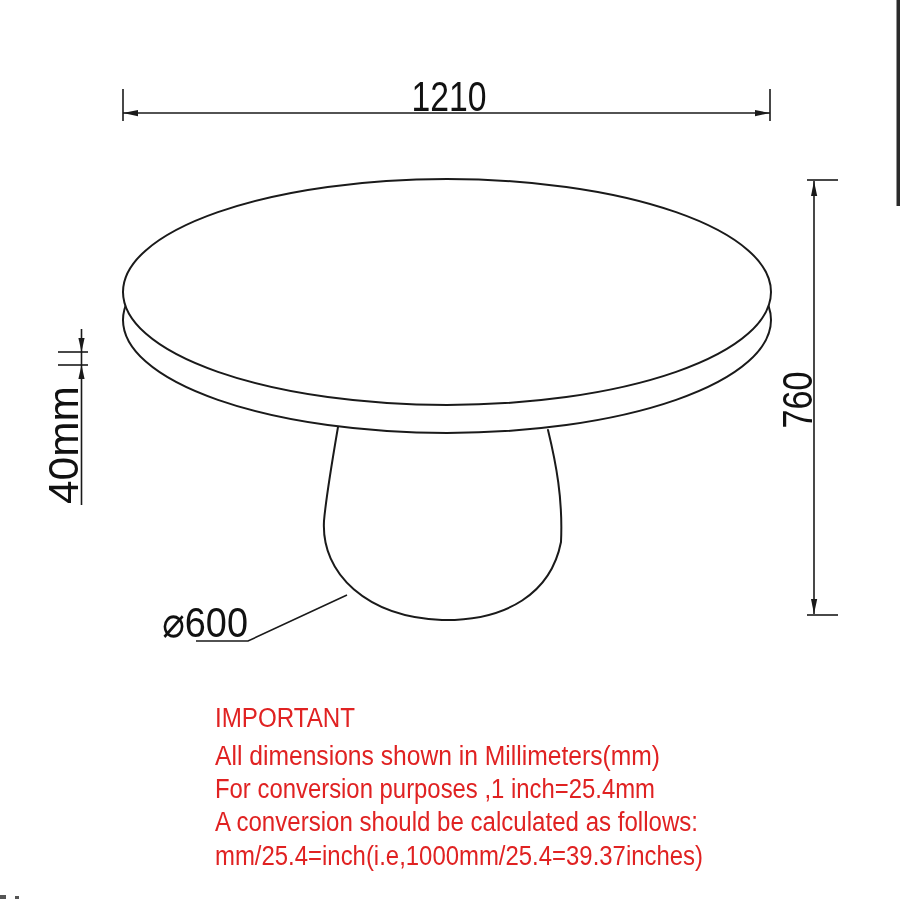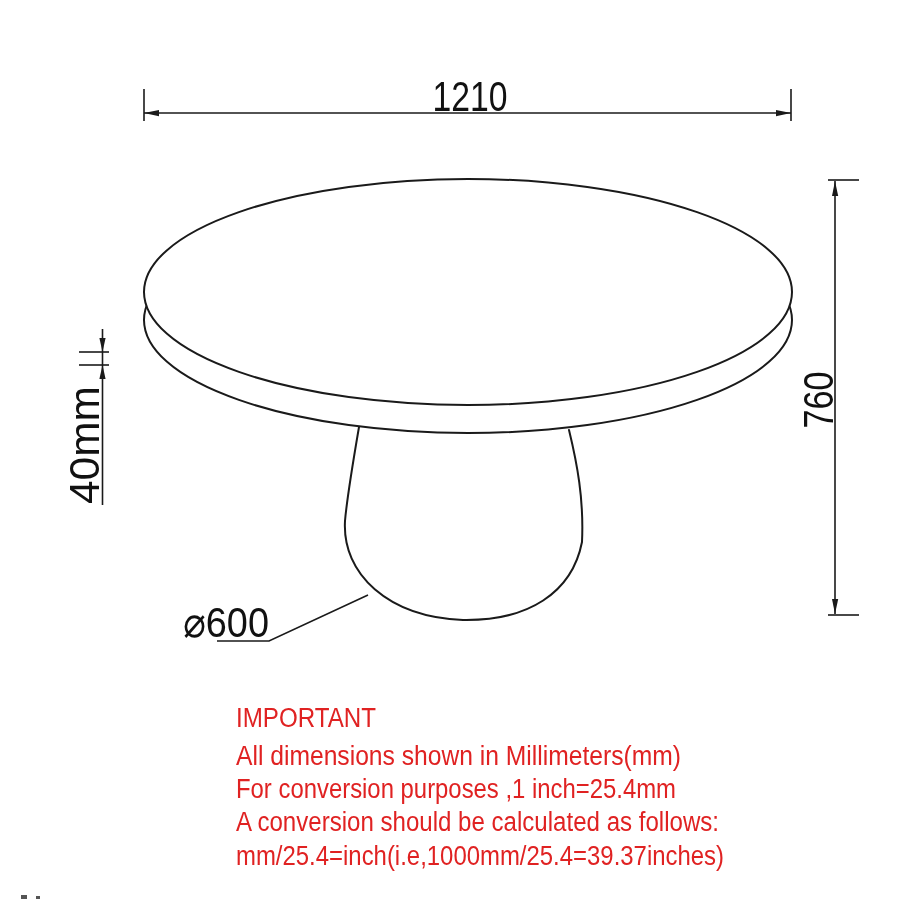--- a/index.html
+++ b/index.html
@@ -8,21 +8,20 @@
     background: #ffffff;
     width: 900px;
     height: 900px;
     overflow: hidden;
   }
   .stage {
     position: relative;
     width: 836px;
     height: 900px;
     background: #ffffff;
-    padding-left: 21px;
   }
   svg { display: block; }
   .outline {
     fill: none;
     stroke: #1a1a1a;
     stroke-width: 2;
     stroke-linecap: round;
     stroke-linejoin: round;
   }
   .outline-filled {

